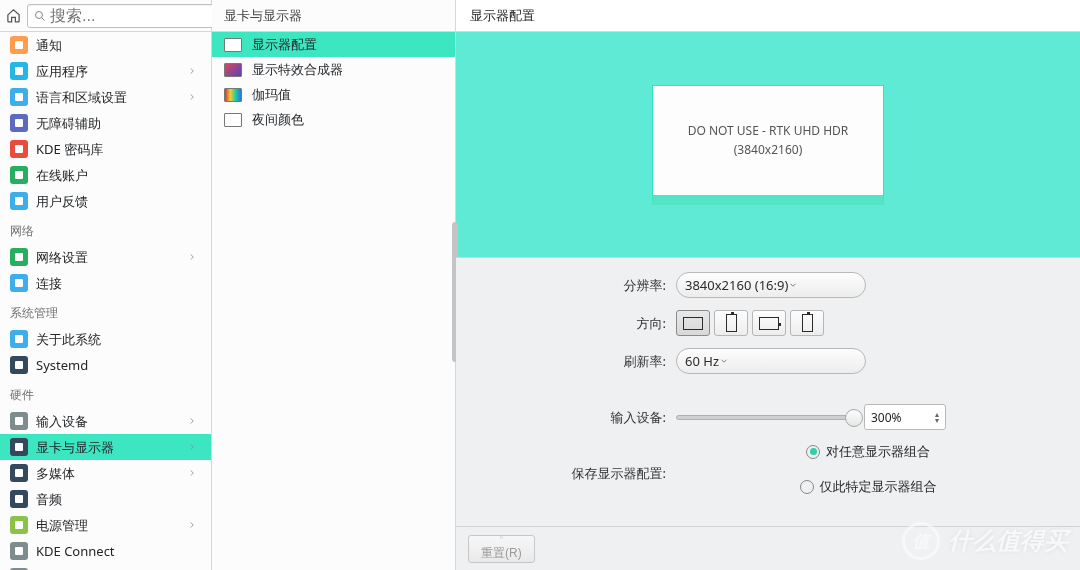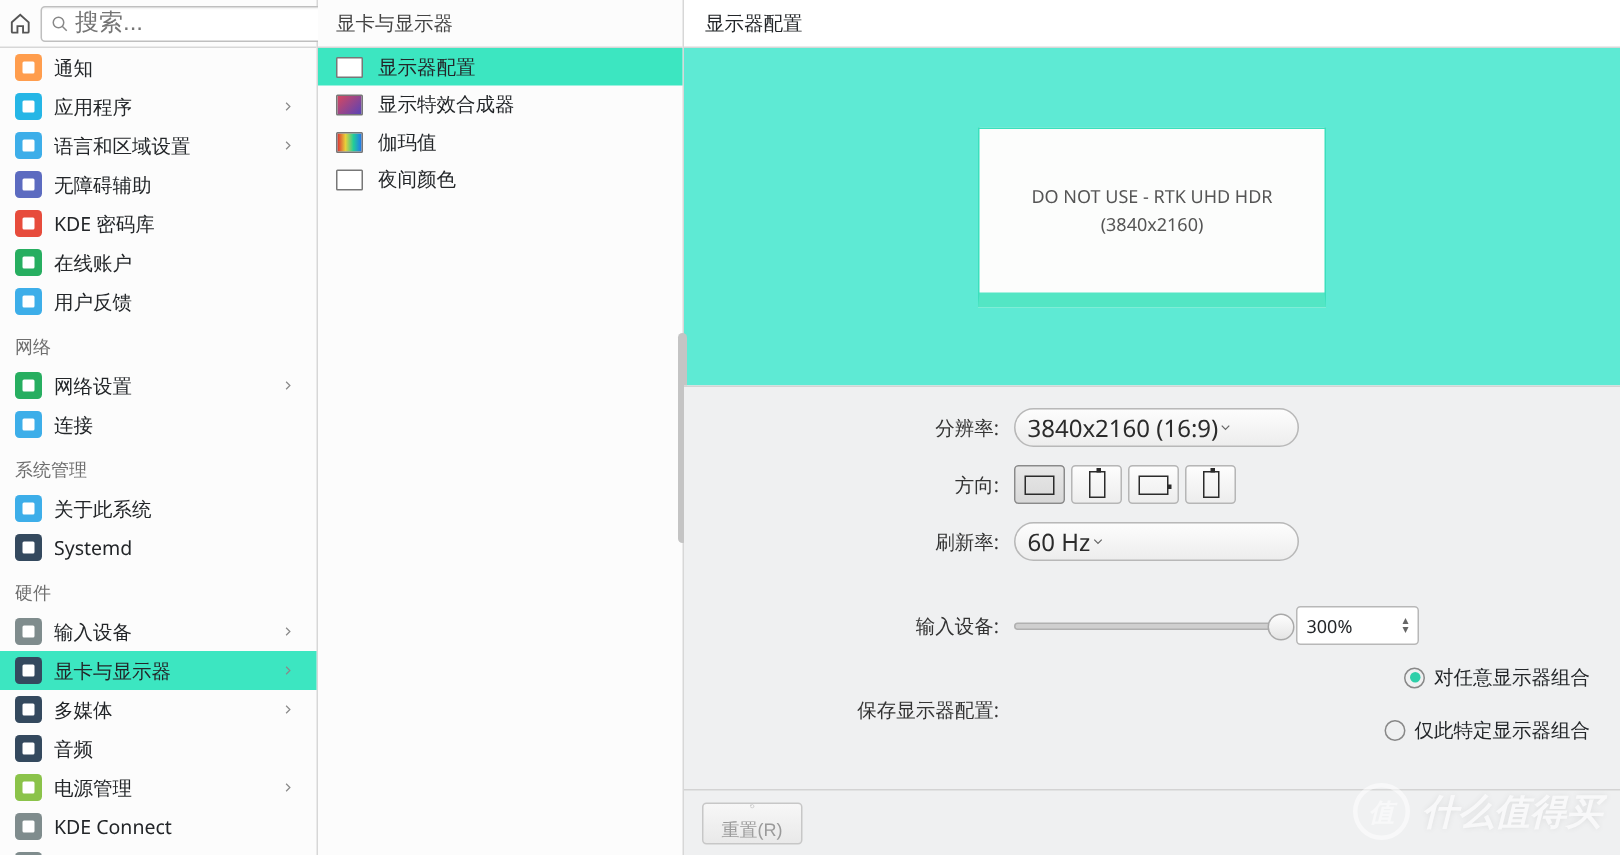--- a/index.html
+++ b/index.html
@@ -117,21 +117,21 @@
     .form-area{
       flex:1;background:#eff0f1;border-top:1px solid #d3d3d3;padding:14px 20px 0;
       display:flex;flex-direction:column;position:relative;
     }
     .row{display:flex;align-items:center;margin-bottom:12px;}
     .row-label{width:200px;text-align:right;padding-right:10px;font-size:13px;color:#333;}
     .row-ctrl{flex:1;display:flex;align-items:center;gap:8px;}
 
     .select{
       width:190px;height:26px;border:1px solid #b8b8b8;border-radius:13px;background:linear-gradient(#fdfdfd,#ededed);
-      display:flex;align-items:center;padding:0 8px;font-size:16px;justify-content:flex-start;cursor:pointer;
+      display:flex;align-items:center;padding:0 8px;font-size:13px;justify-content:flex-start;cursor:pointer;
     }
     .select .cv{color:#2b2b2b;}
     .select svg{width:10px;color:#666;}
 
     .orient-group{display:flex;gap:4px;}
     .orient-btn{
       width:34px;height:26px;border:1px solid #b6b6b6;border-radius:3px;background:linear-gradient(#fdfdfd,#ededed);
       display:flex;align-items:center;justify-content:center;cursor:pointer;
     }
     .orient-btn.sel{background:linear-gradient(#e8e8e8,#d8d8d8);border-color:#8a8a8a;}
@@ -456,21 +456,21 @@
         </div>
         <div class="spin">
           <span>300%</span>
           <span class="spin-arrows">▴<br>▾</span>
         </div>
       </div>
     </div>
 
     <div class="row" style="margin-bottom:4px;">
       <div class="row-label">保存显示器配置:</div>
-      <div class="row-ctrl" style="flex-direction:column;align-items:flex-end;">
+      <div class="row-ctrl" style="flex-direction:column;align-items:center;">
         <label class="radio-row">
           <span class="radio checked"></span>
           <span>对任意显示器组合</span>
         </label>
         <label class="radio-row">
           <span class="radio"></span>
           <span>仅此特定显示器组合</span>
         </label>
       </div>
     </div>

